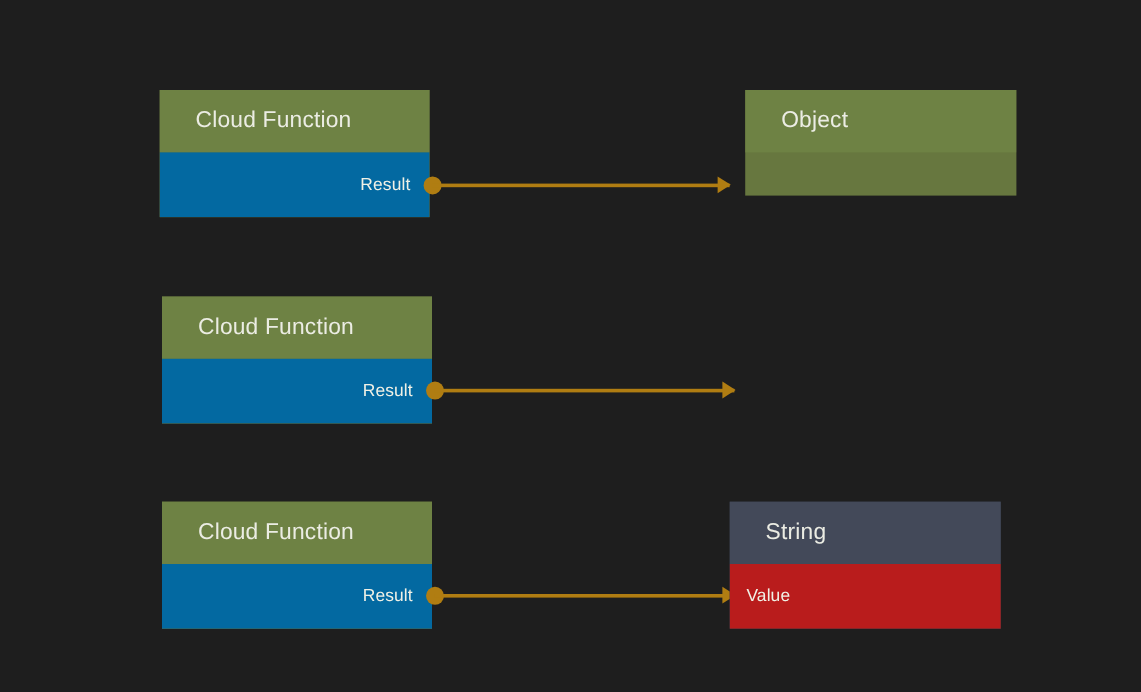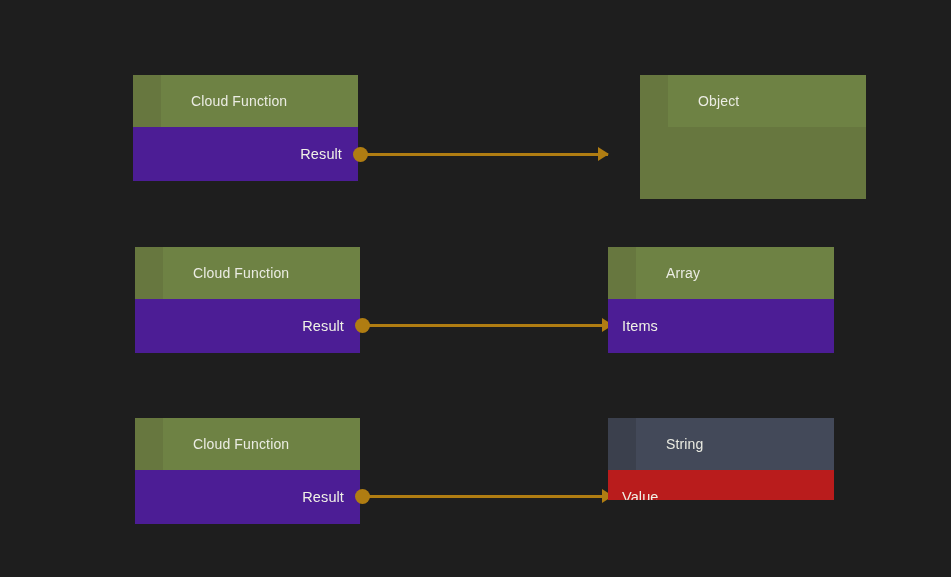--- a/index.html
+++ b/index.html
@@ -23,45 +23,44 @@
   .node {
     position: absolute;
     box-sizing: border-box;
     overflow: hidden;
   }
   .node-header {
     box-sizing: border-box;
     display: flex;
     align-items: center;
     padding-left: 30px;
-    font-size: 14px;
+    font-size: 19px;
     letter-spacing: 0.15px;
     color: #ebece3;
-    margin-left: 28px;
   }
   .node-row {
     box-sizing: border-box;
     display: flex;
     align-items: center;
     font-size: 14.5px;
     letter-spacing: 0.1px;
     color: #f0f1e6;
   }
   .node-row.out {
     justify-content: flex-end;
     padding-right: 16px;
   }
   .node-row.in {
     justify-content: flex-start;
     padding-left: 14px;
   }
 
   
   .green .node-header { background: #6e8244; }
-  .green .node-row    { background: #4c1d95; }
+  .green .node-row    { background: #0369a1; }
   .green              { background: #67773f; }
 
   
   .slate .node-header { background: #434959; }
   .slate .node-row    { background: #b91c1c; }
   .slate              { background: #3b404d; }
 
   
   .edge {
     position: absolute;
@@ -91,45 +90,41 @@
 
   <div class="node green" style="left:133px; top:75px; width:225px; height:106px;">
     <div class="node-header" style="height:52px;">Cloud Function</div>
     <div class="node-row out" style="height:54px;">Result</div>
   </div>
 
   <div class="edge-dot" style="left:353px; top:147px;"></div>
   <div class="edge" style="left:360px; top:153px; width:248px;"></div>
   <div class="edge-arrow" style="left:598px; top:147px;"></div>
 
-  <div class="node green" style="left:640px; top:75px; width:226px; height:124px;">
+  <div class="node green" style="left:621px; top:75px; width:226px; height:88px;">
     <div class="node-header" style="height:52px;">Object</div>
   </div>
 
   <div class="node green" style="left:135px; top:247px; width:225px; height:106px;">
     <div class="node-header" style="height:52px;">Cloud Function</div>
     <div class="node-row out" style="height:54px;">Result</div>
   </div>
 
   <div class="edge-dot" style="left:355px; top:318px;"></div>
   <div class="edge" style="left:362px; top:324px; width:250px;"></div>
   <div class="edge-arrow" style="left:602px; top:318px;"></div>
 
-  <div class="node green" style="left:608px; top:247px; width:226px; height:106px;">
-    <div class="node-header" style="height:52px;">Array</div>
-    <div class="node-row in" style="height:54px;">Items</div>
-  </div>
 
   <div class="node green" style="left:135px; top:418px; width:225px; height:106px;">
     <div class="node-header" style="height:52px;">Cloud Function</div>
     <div class="node-row out" style="height:54px;">Result</div>
   </div>
 
   <div class="edge-dot" style="left:355px; top:489px;"></div>
   <div class="edge" style="left:362px; top:495px; width:250px;"></div>
   <div class="edge-arrow" style="left:602px; top:489px;"></div>
 
-  <div class="node slate" style="left:608px; top:418px; width:226px; height:82px;">
+  <div class="node slate" style="left:608px; top:418px; width:226px; height:106px;">
     <div class="node-header" style="height:52px;">String</div>
     <div class="node-row in" style="height:54px;">Value</div>
   </div>
 
 </div>
 
 </body></html>

